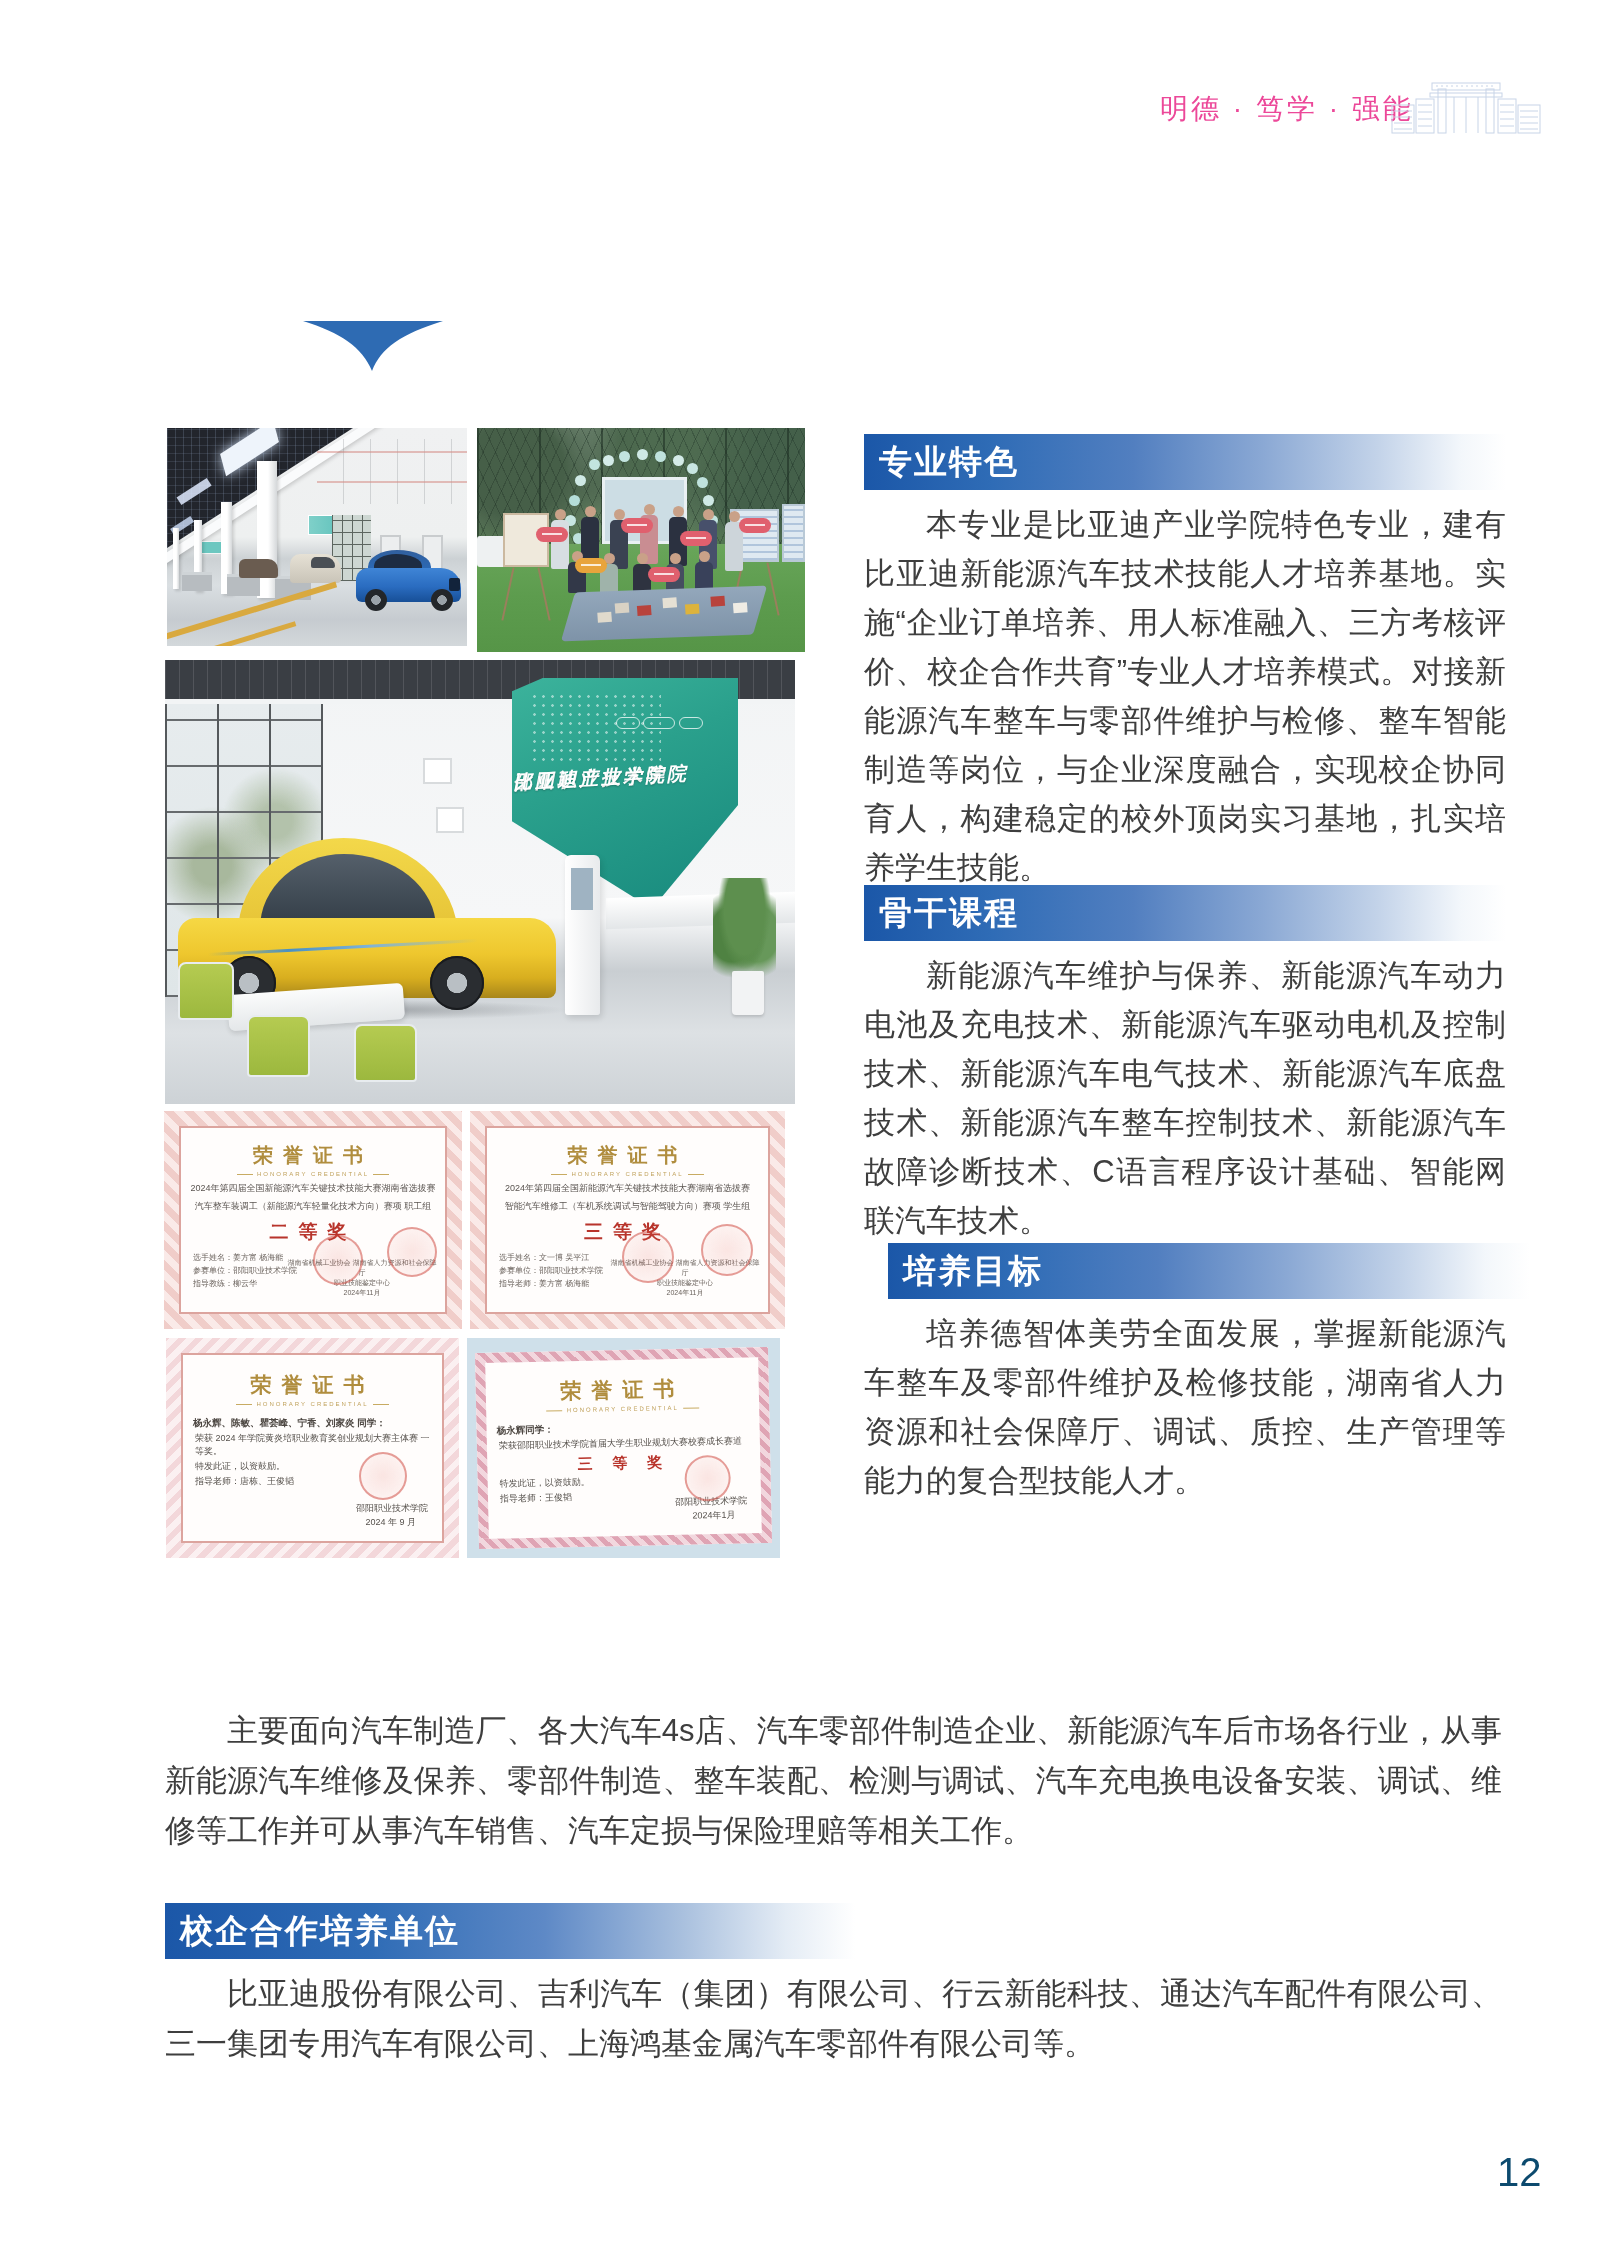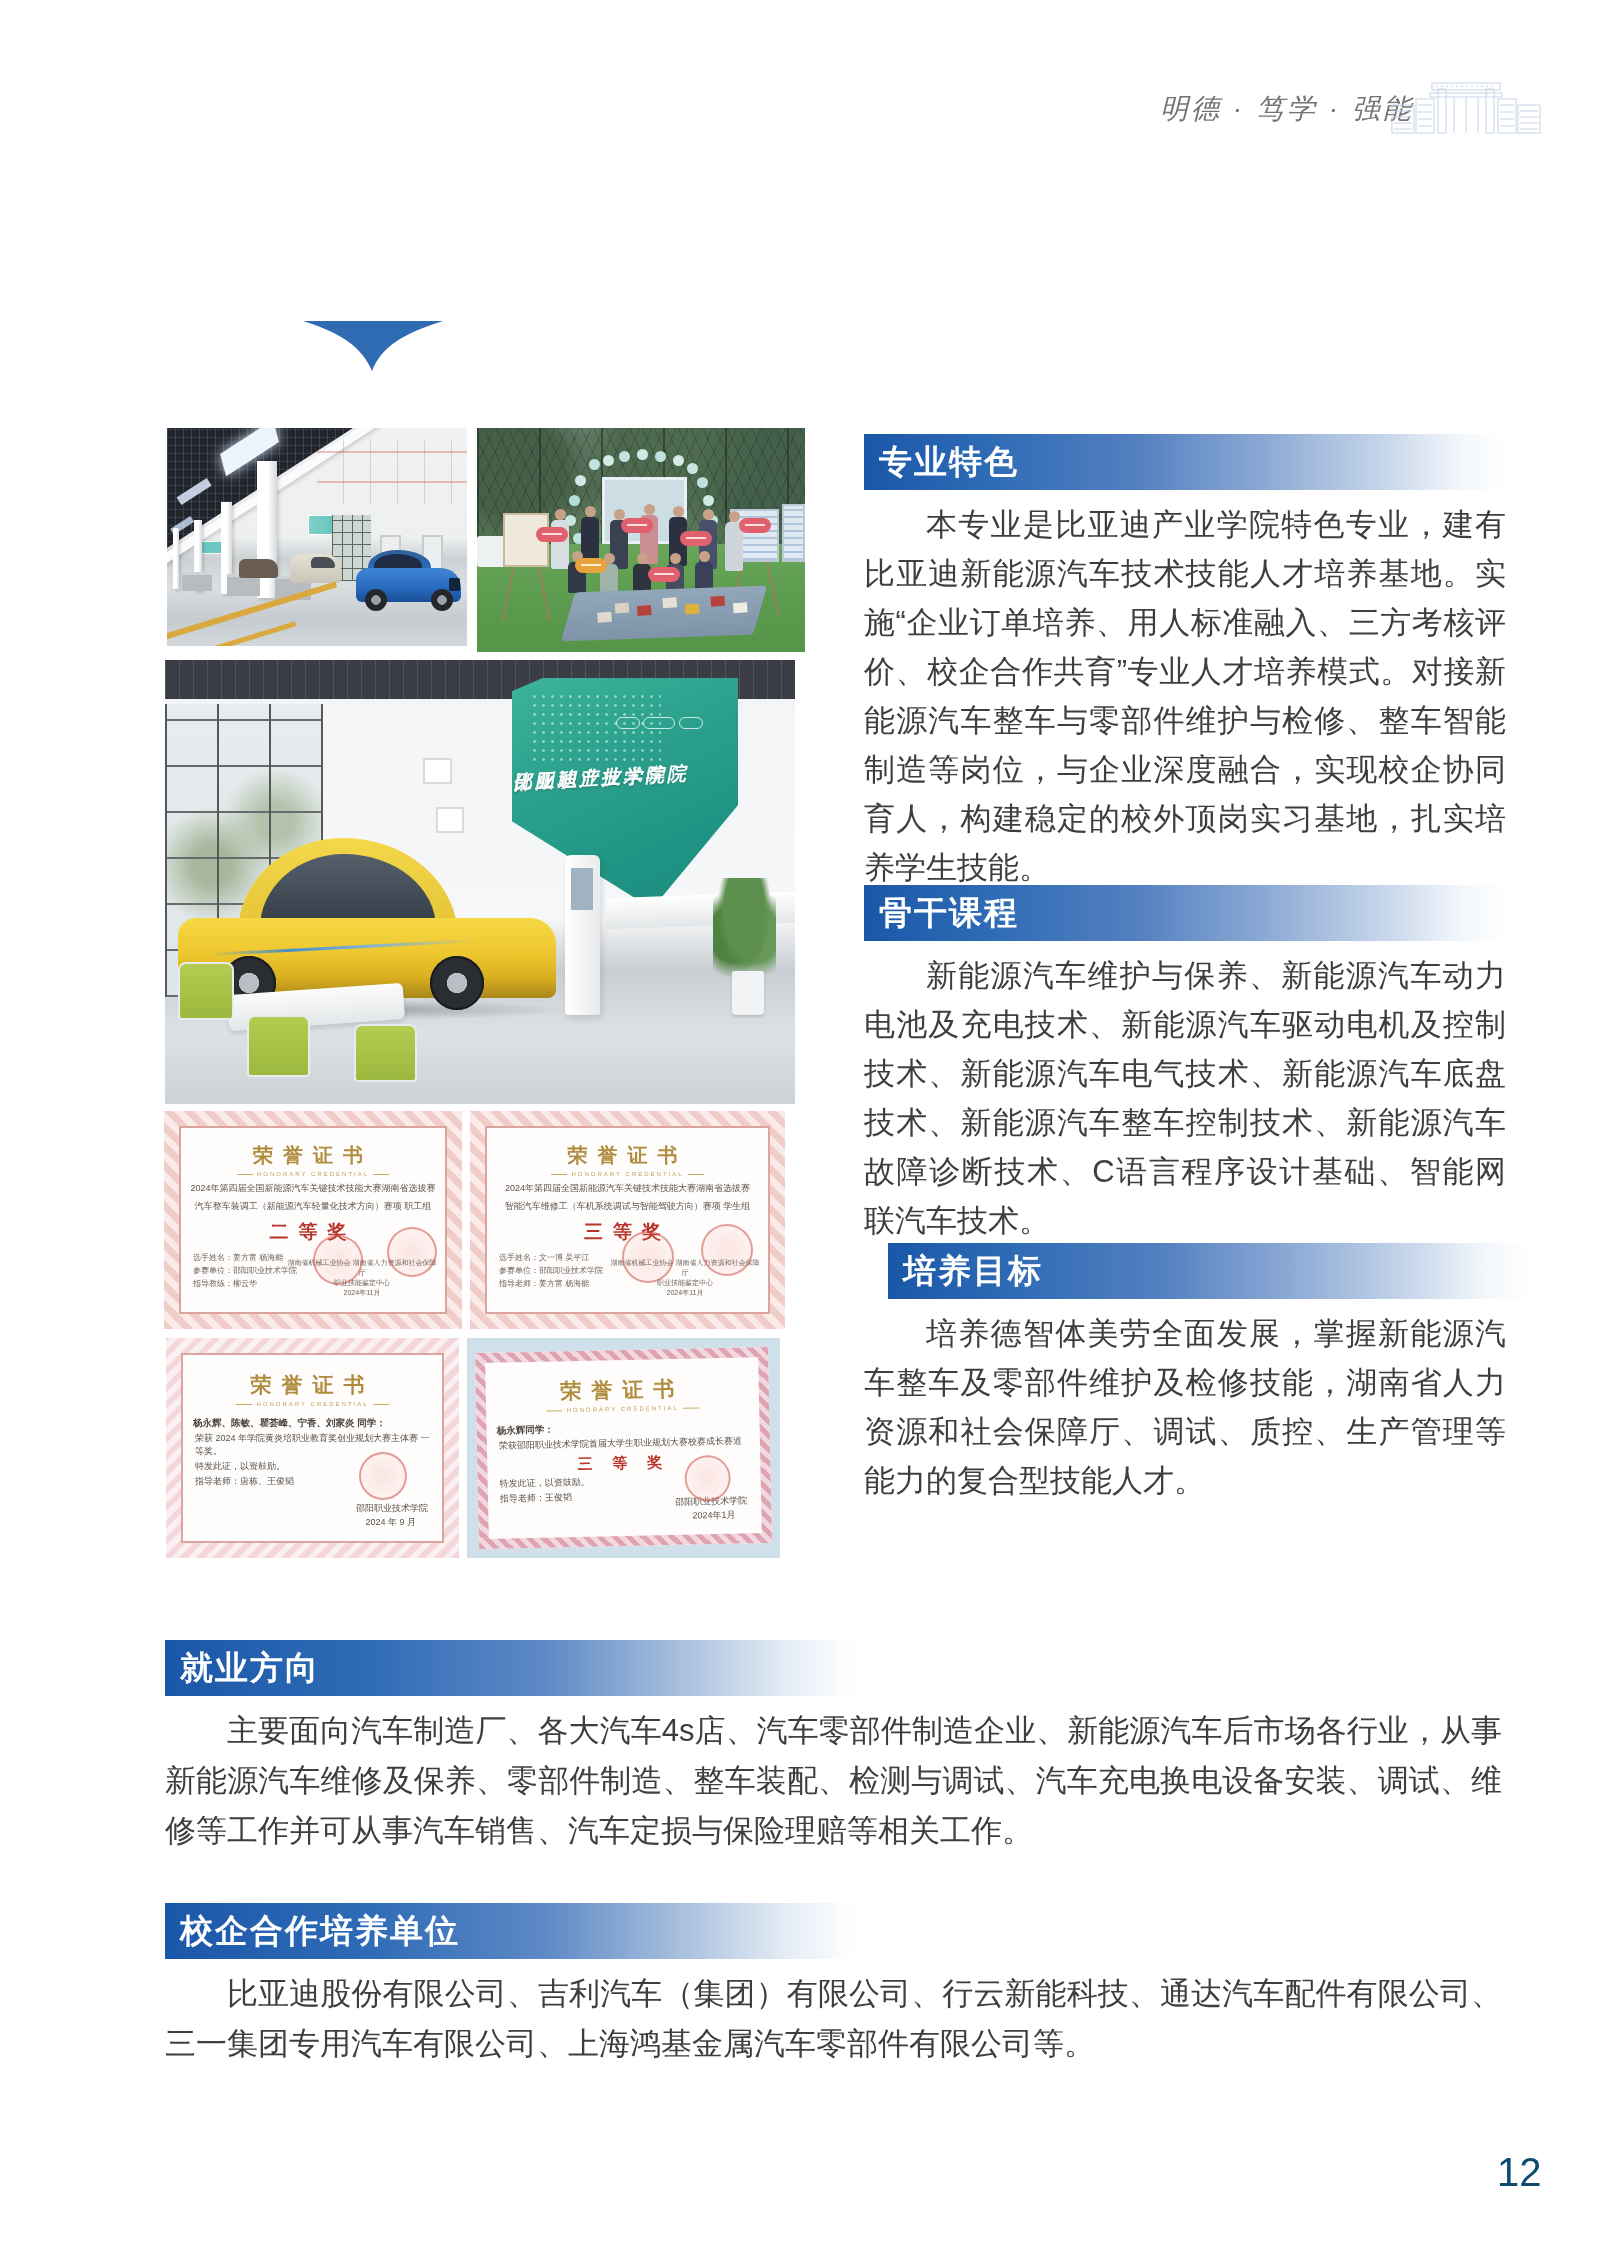--- a/index.html
+++ b/index.html
@@ -2,22 +2,22 @@
 <html><head>
 <meta charset="utf-8">
 <style>
   html,body { margin:0; padding:0; background:#ffffff; }
   .page {
     position:relative; width:1619px; height:2245px; background:#ffffff;
     font-family:"Liberation Sans", sans-serif; overflow:hidden;
   }
   
   .motto {
-    position:absolute; left:1160px; top:90px; font-size:28px; font-style:italic;
-    color:#737373; letter-spacing:3px; white-space:nowrap;
+    position:absolute; left:1160px; top:90px; font-size:28px; 
+    color:#ec4899; letter-spacing:3px; white-space:nowrap;
   }
   .gate-logo { position:absolute; left:1390px; top:75px; }
   
   .banner {
     position:absolute; left:165px; top:198px; width:1332px; height:124px;
     background:#2e6bb3; display:flex; align-items:center; justify-content:space-between;
     padding:0 42px; box-sizing:border-box;
   }
   .banner-title { color:#ffffff; font-size:56px; font-weight:bold; letter-spacing:8px; white-space:nowrap; }
   .banner-dept  { color:#ffffff; font-size:28px; letter-spacing:6px; white-space:nowrap; margin-top:6px; }
@@ -426,20 +426,19 @@
 
   <div class="sec-bar" style="left:864px; top:434px; width:642px;">专业特色</div>
   <p class="para rc" style="top:500px;">本专业是比亚迪产业学院特色专业，建有比亚迪新能源汽车技术技能人才培养基地。实施“企业订单培养、用人标准融入、三方考核评价、校企合作共育”专业人才培养模式。对接新能源汽车整车与零部件维护与检修、整车智能制造等岗位，与企业深度融合，实现校企协同育人，构建稳定的校外顶岗实习基地，扎实培养学生技能。</p>
 
   <div class="sec-bar" style="left:864px; top:885px; width:642px;">骨干课程</div>
   <p class="para rc" style="top:951px;">新能源汽车维护与保养、新能源汽车动力电池及充电技术、新能源汽车驱动电机及控制技术、新能源汽车电气技术、新能源汽车底盘技术、新能源汽车整车控制技术、新能源汽车故障诊断技术、C语言程序设计基础、智能网联汽车技术。</p>
 
   <div class="sec-bar" style="left:888px; top:1243px; width:642px;">培养目标</div>
   <p class="para rc" style="top:1309px;">培养德智体美劳全面发展，掌握新能源汽车整车及零部件维护及检修技能，湖南省人力资源和社会保障厅、调试、质控、生产管理等能力的复合型技能人才。</p>
 
-  <div class="sec-bar wide" style="left:165px; top:1640px; width:690px;">就业方向</div>
   <p class="para bc" style="top:1706px;">主要面向汽车制造厂、各大汽车4s店、汽车零部件制造企业、新能源汽车后市场各行业，从事新能源汽车维修及保养、零部件制造、整车装配、检测与调试、汽车充电换电设备安装、调试、维修等工作并可从事汽车销售、汽车定损与保险理赔等相关工作。</p>
 
   <div class="sec-bar wide" style="left:165px; top:1903px; width:690px;">校企合作培养单位</div>
   <p class="para bc" style="top:1969px;">比亚迪股份有限公司、吉利汽车（集团）有限公司、行云新能科技、通达汽车配件有限公司、三一集团专用汽车有限公司、上海鸿基金属汽车零部件有限公司等。</p>
 
   <div class="page-num">12</div>
 </div>
 
 </body></html>

